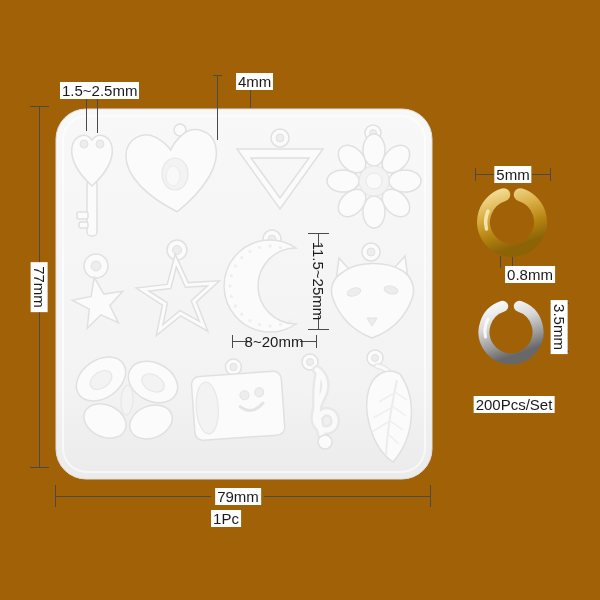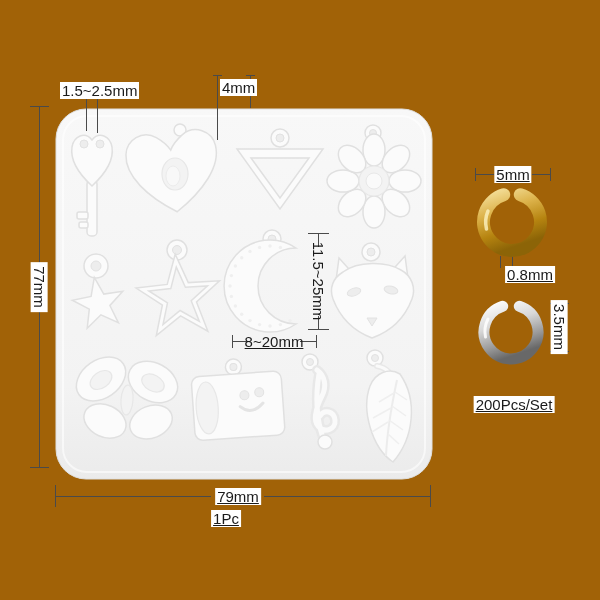--- a/index.html
+++ b/index.html
@@ -7,21 +7,21 @@
     position:relative;width:600px;height:600px;background:#a16207;overflow:hidden;
     font-family:"Liberation Sans",sans-serif;color:#1a1a1a;
   }
   .abs{position:absolute;}
   svg{display:block;}
   
   .dtext{
     position:absolute;font-size:15px;line-height:1.15;white-space:nowrap;
     background:#ffffff;padding:0 2px;color:#1a1a1a;
   }
-  .dtext.c{transform:translateX(-50%);text-decoration:underline;}          
+  .dtext.c{transform:translateX(-50%);}          
   .dtext.v{transform:translate(-50%,-50%) rotate(90deg);padding:0 4px;} 
   .dtext.nobg{background:transparent;padding:0;}
   
   .cav{fill:#fbfbfb;stroke:#e0e0e0;stroke-width:1.5;}
   .cav2{fill:#f3f3f3;stroke:#e7e7e7;stroke-width:1.2;}
   .hole{fill:#ededed;stroke:#e2e2e2;stroke-width:1;}
   .dimline{fill:none;stroke:#4a4a4a;stroke-width:1;shape-rendering:crispEdges;}
 </style>
 </head>
 <body>
@@ -200,21 +200,21 @@
         <stop offset="0.75" stop-color="#9a9a9a"></stop>
         <stop offset="1" stop-color="#686868"></stop>
       </linearGradient>
     </defs>
     <path fill="none" stroke="url(#silver)" stroke-width="11" stroke-linecap="round" d="M32.7,9.3 A27,27 0 1 0 49.3,9.3"></path>
     <path fill="none" stroke="#ffffff" stroke-width="3" opacity="0.85" stroke-linecap="round" d="M18,22 A27,27 0 0 0 15.5,40"></path>
   </svg>
 
   <div class="dtext" style="left:60px;top:82px;">1.5~2.5mm</div>
 
-  <div class="dtext" style="left:220px;top:73px;margin-top:6px;">4mm</div>
+  <div class="dtext" style="left:236px;top:73px;">4mm</div>
 
   <div class="dtext v" style="left:39px;top:287px;">77mm</div>
 
   <div class="dtext v nobg" style="left:318px;top:281px;">11.5~25mm</div>
 
   <div class="dtext c nobg" style="left:274px;top:333px;">8~20mm</div>
 
   <div class="dtext c" style="left:238px;top:488px;">79mm</div>
 
   <div class="dtext c" style="left:226px;top:510px;">1Pc</div>

